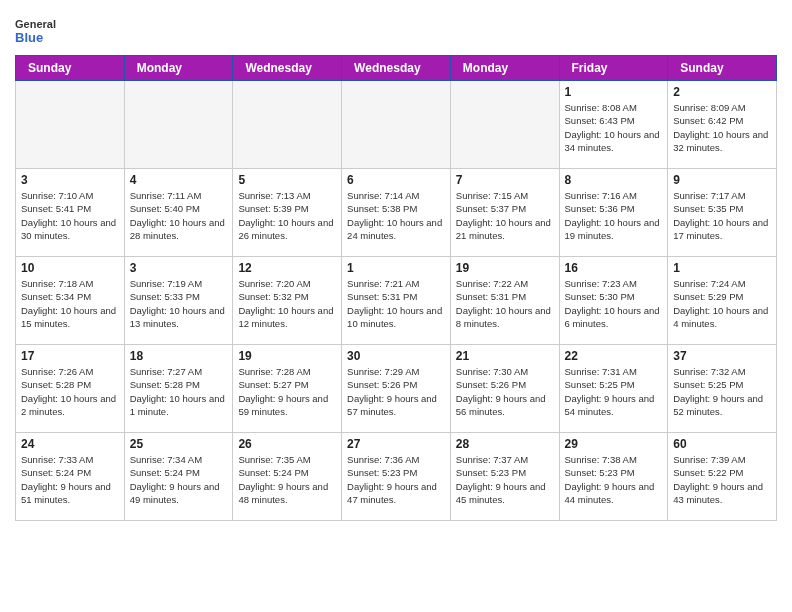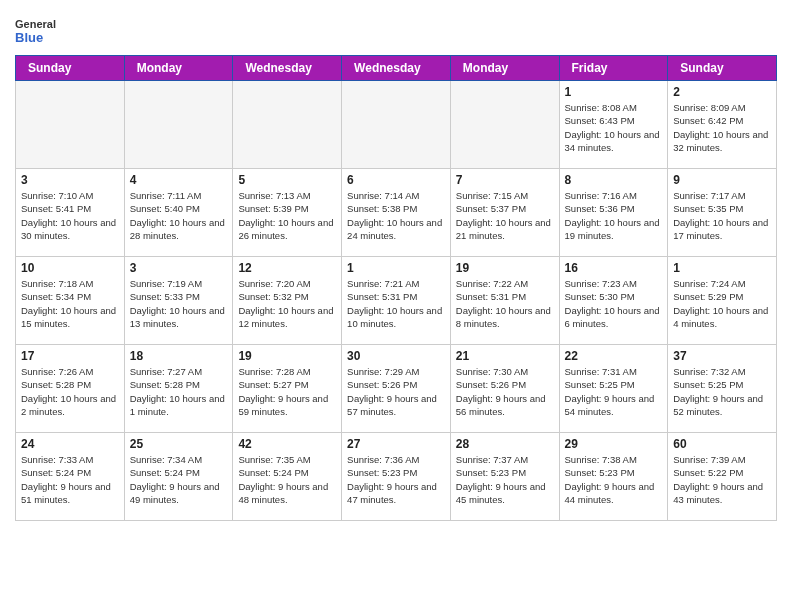--- a/index.html
+++ b/index.html
@@ -211,21 +211,21 @@
       <tr>
         <td class="day-cell">
           <span class="day-num">24</span>
           <div class="day-info">Sunrise: 7:33 AM<br>Sunset: 5:24 PM<br>Daylight: 9 hours and 51 minutes.</div>
         </td>
         <td class="day-cell">
           <span class="day-num">25</span>
           <div class="day-info">Sunrise: 7:34 AM<br>Sunset: 5:24 PM<br>Daylight: 9 hours and 49 minutes.</div>
         </td>
         <td class="day-cell">
-          <span class="day-num">42</span>
+          <span class="day-num">26</span>
           <div class="day-info">Sunrise: 7:35 AM<br>Sunset: 5:24 PM<br>Daylight: 9 hours and 48 minutes.</div>
         </td>
         <td class="day-cell">
           <span class="day-num">27</span>
           <div class="day-info">Sunrise: 7:36 AM<br>Sunset: 5:23 PM<br>Daylight: 9 hours and 47 minutes.</div>
         </td>
         <td class="day-cell">
           <span class="day-num">28</span>
           <div class="day-info">Sunrise: 7:37 AM<br>Sunset: 5:23 PM<br>Daylight: 9 hours and 45 minutes.</div>
         </td>

